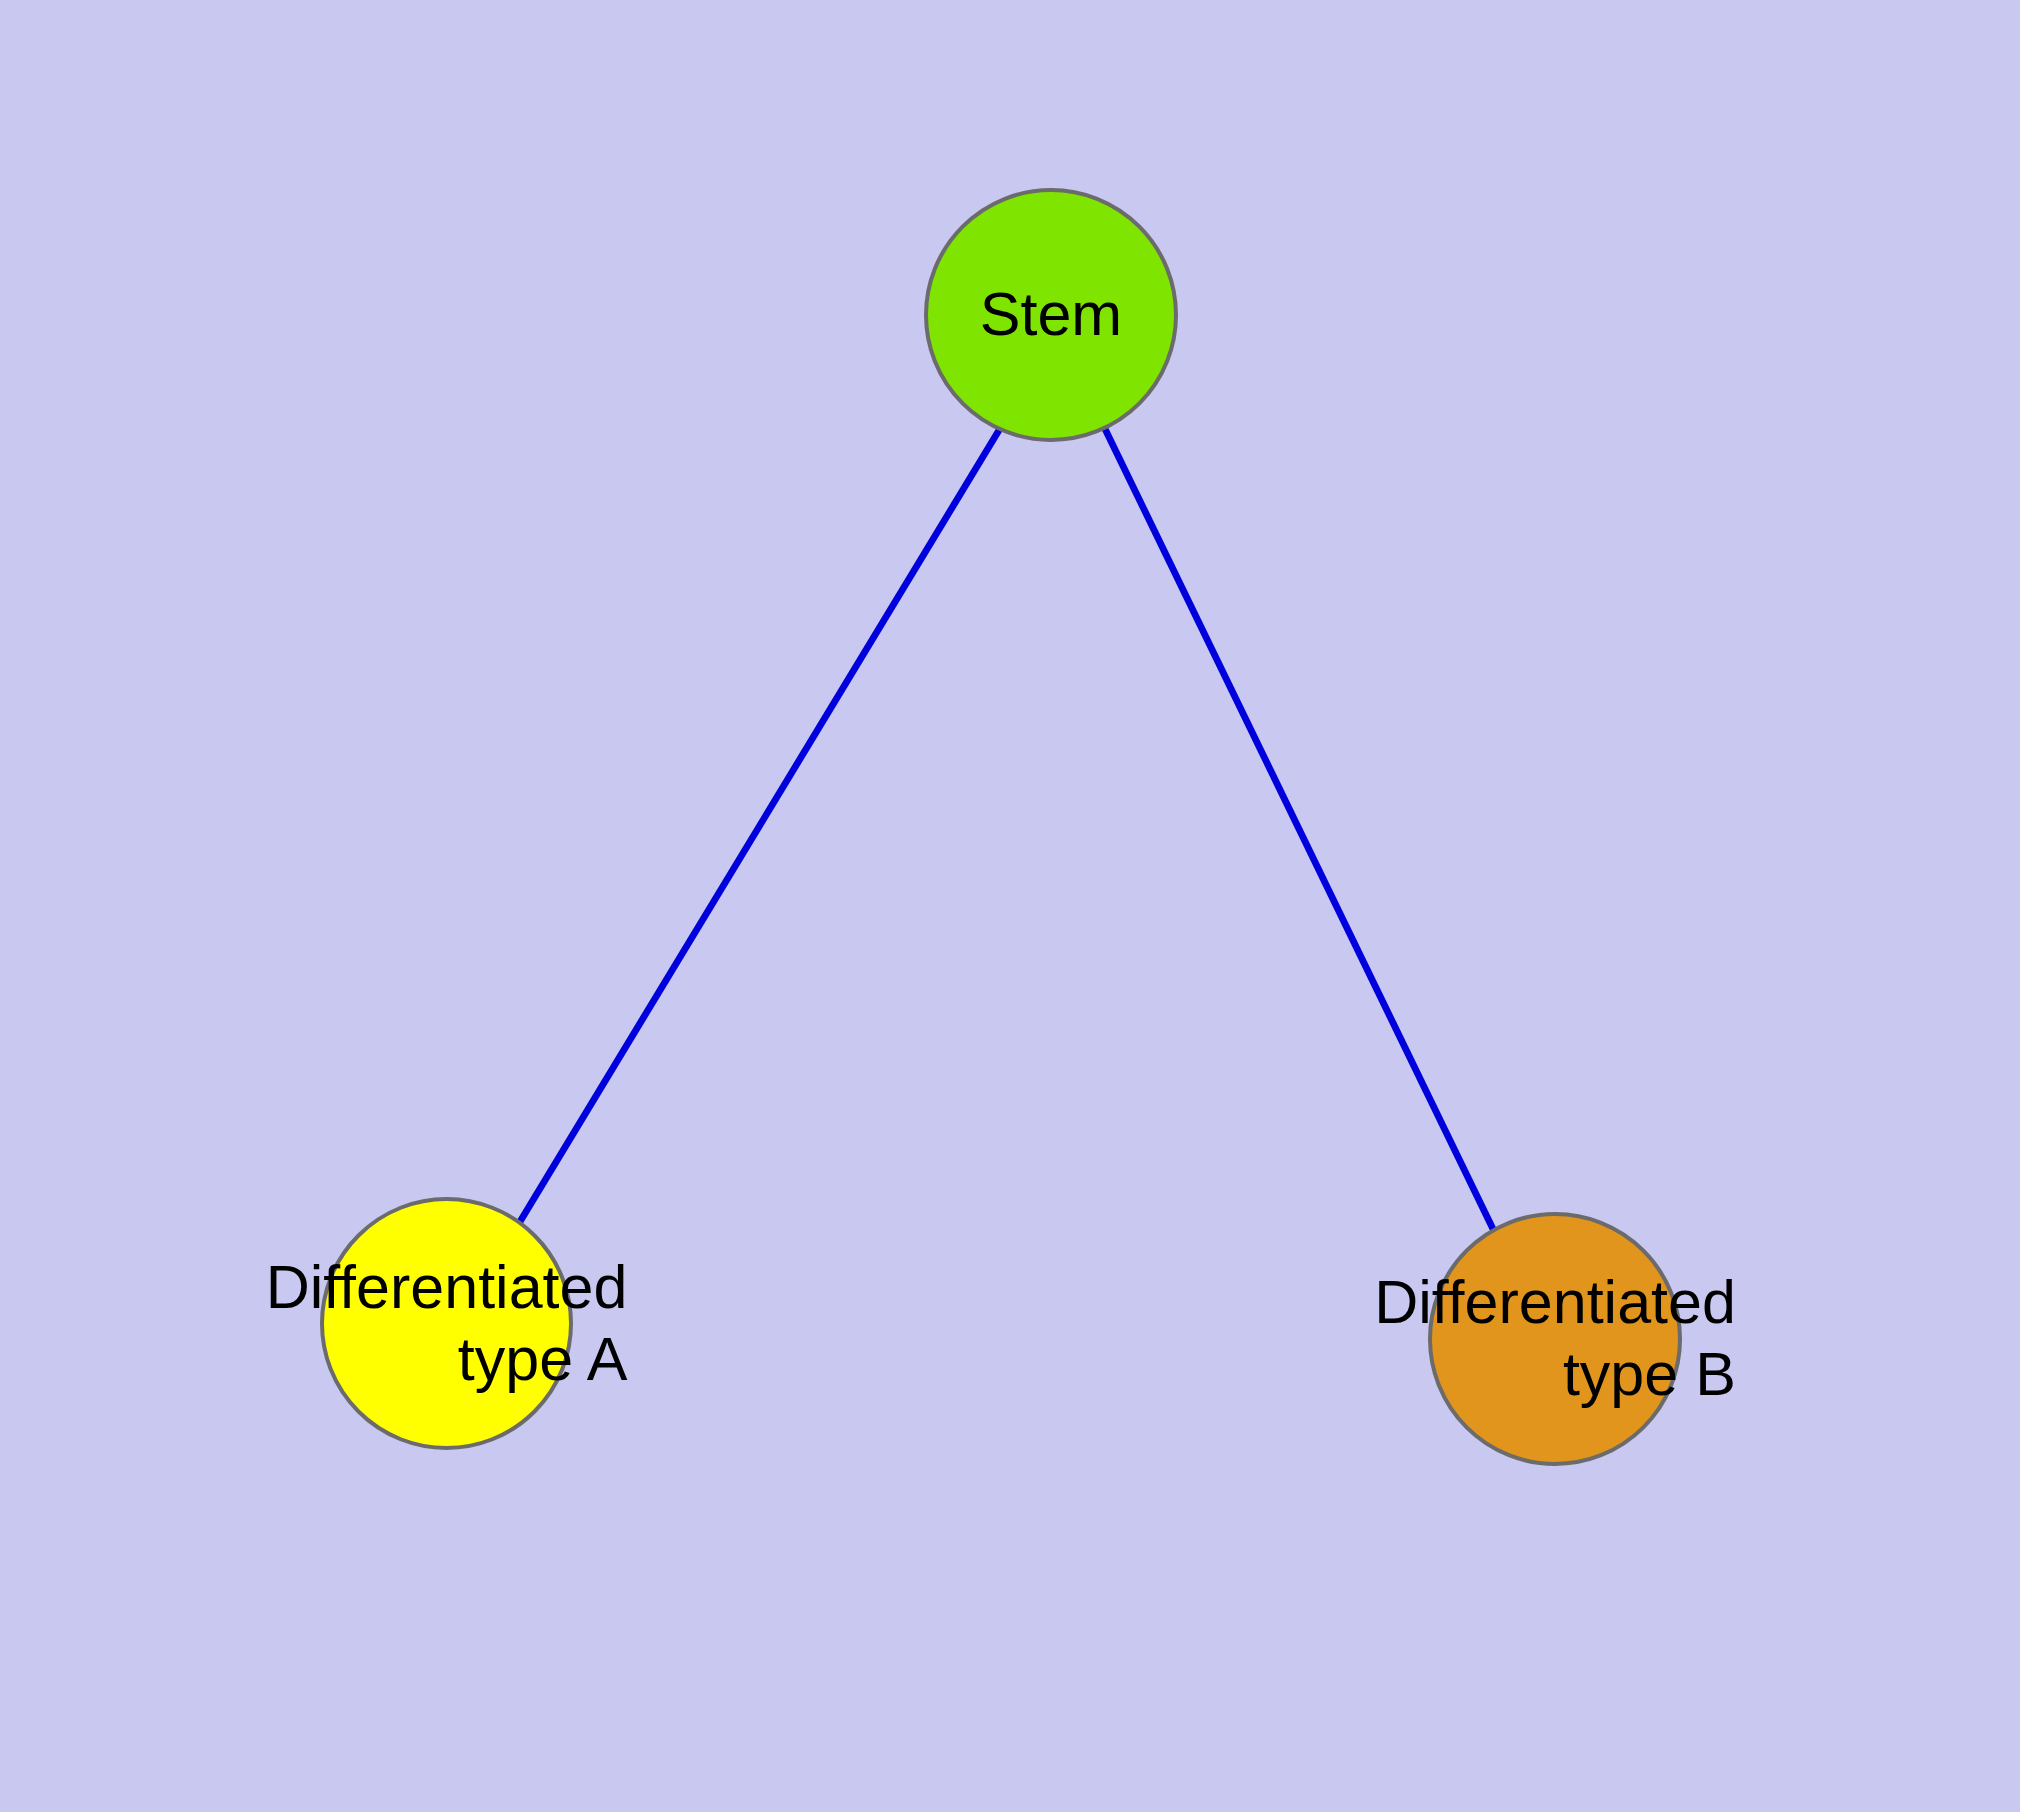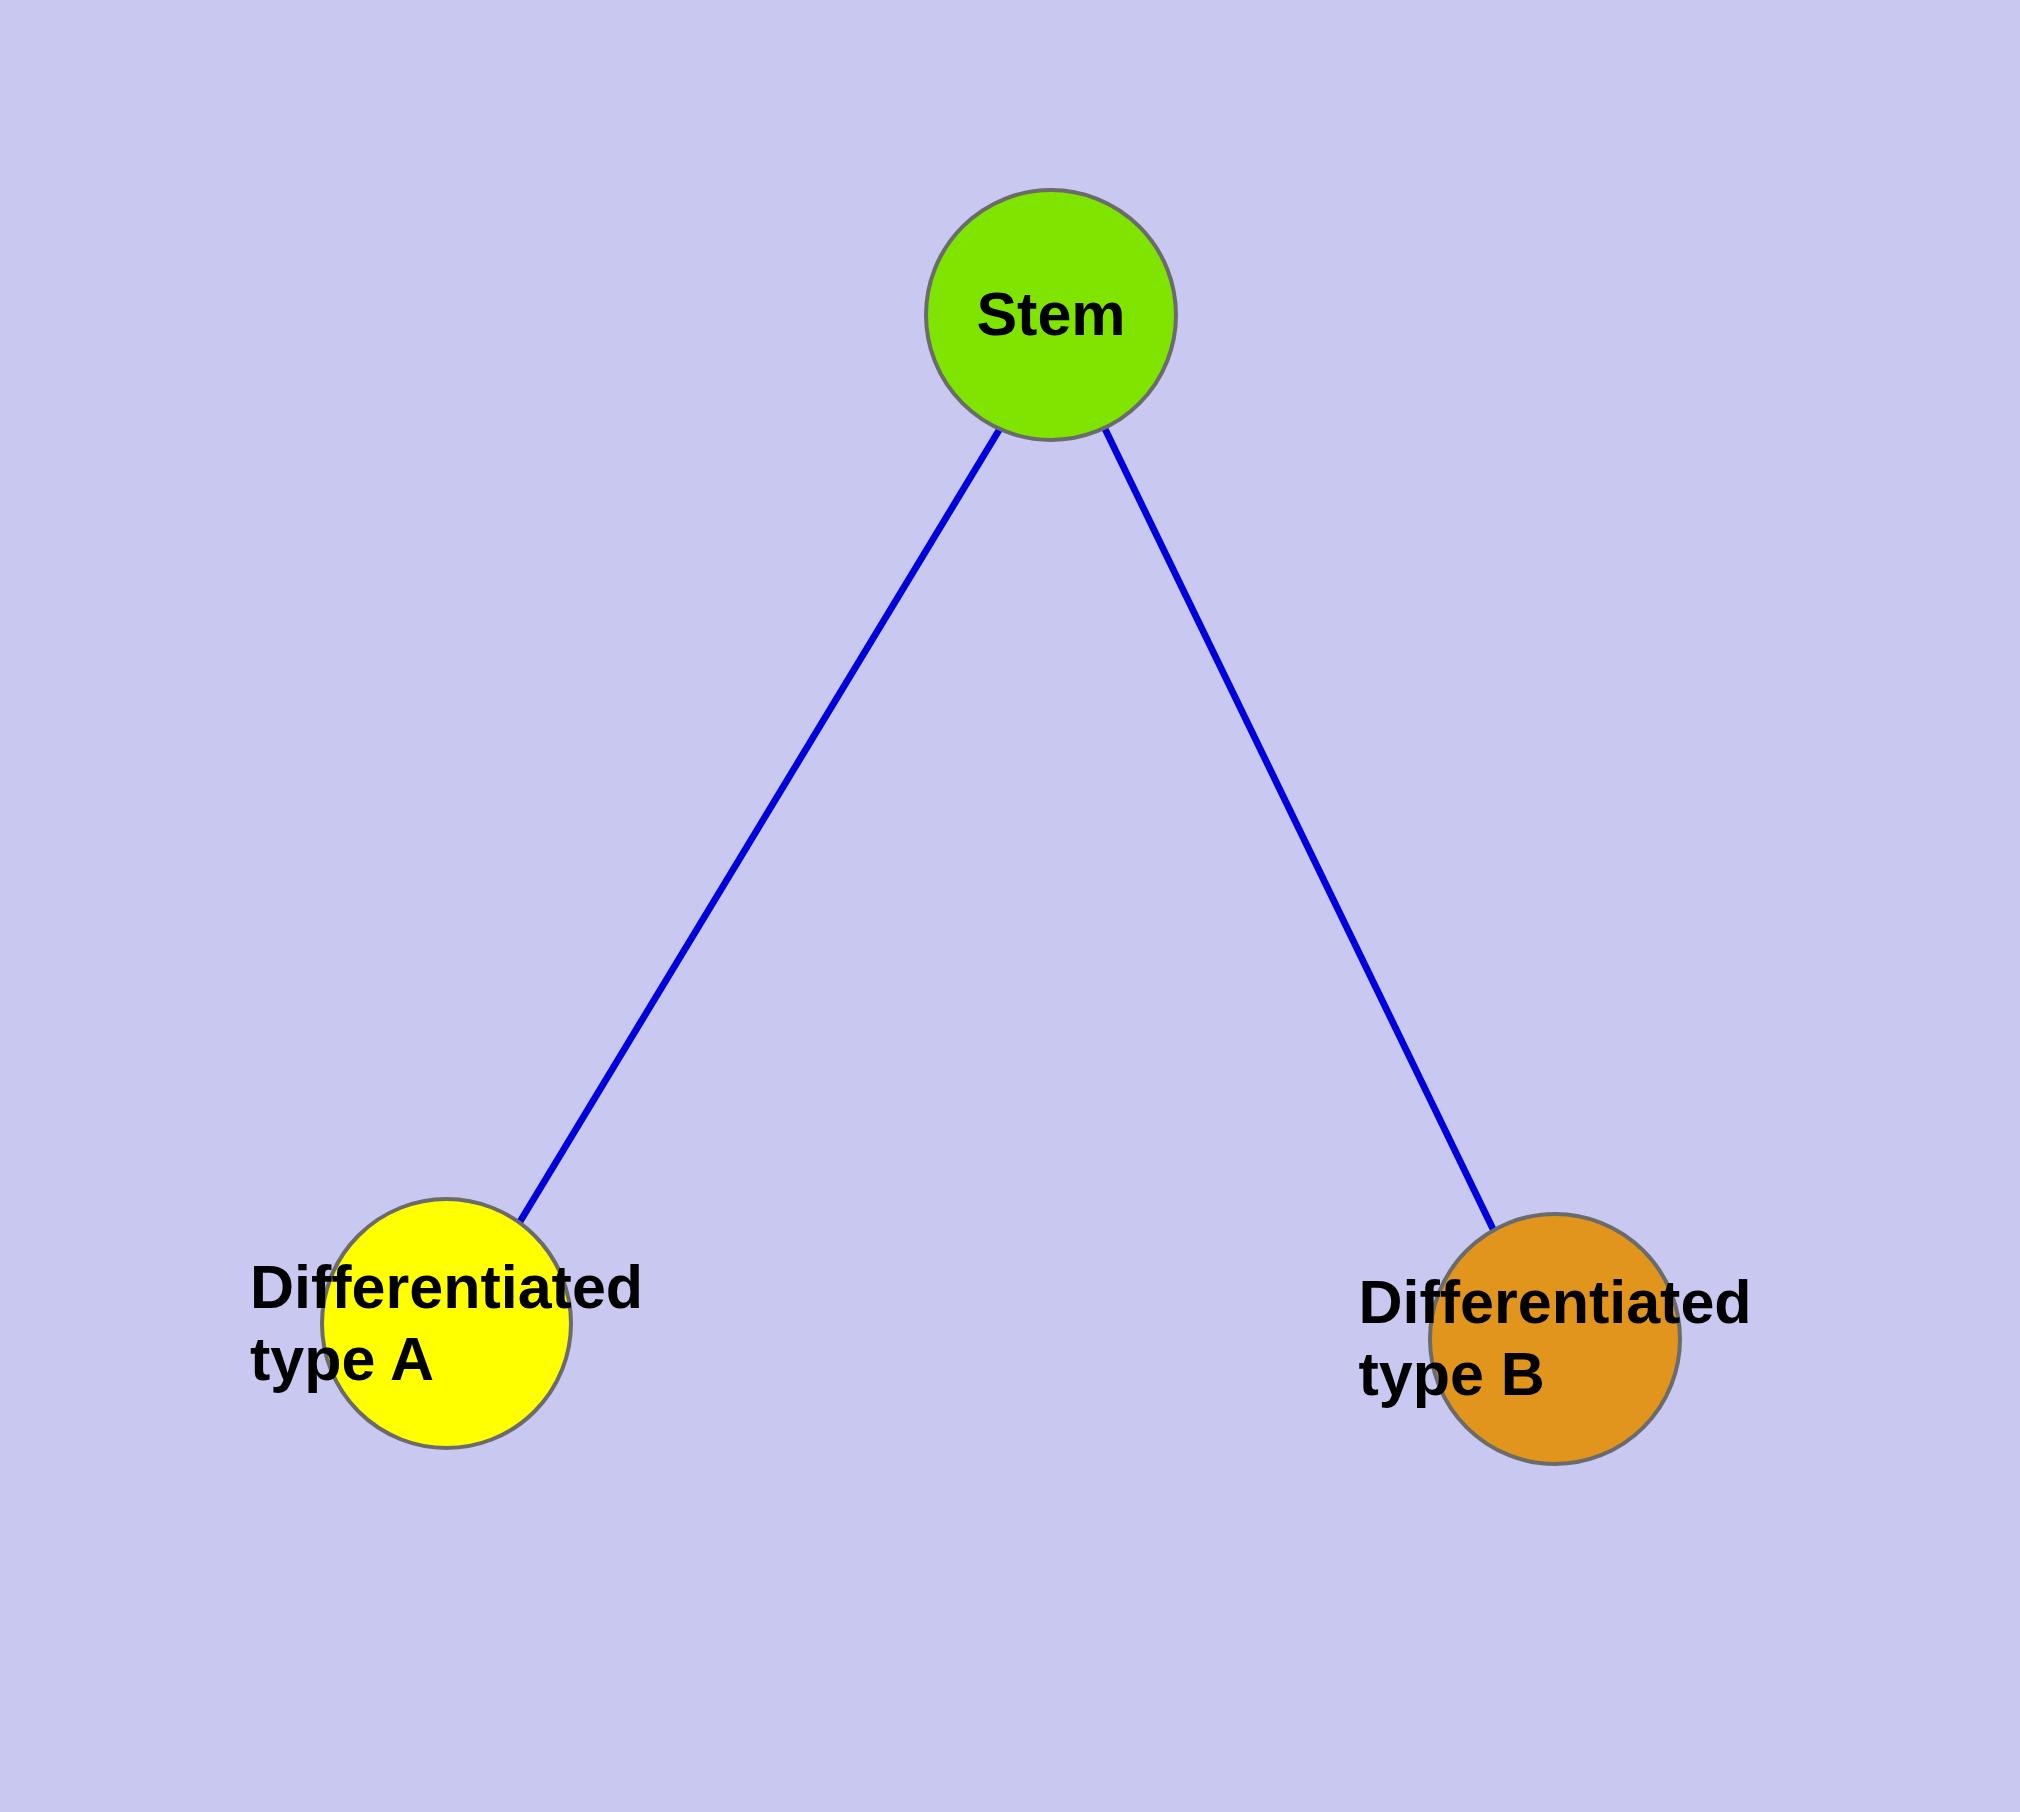--- a/index.html
+++ b/index.html
@@ -26,22 +26,22 @@
     position: absolute;
     border-radius: 50%;
     border: 4.2px solid #6b6b6b;
     display: flex;
     align-items: center;
     justify-content: center;
     box-sizing: border-box;
   }
   .node .label {
     white-space: pre-line;
-    text-align: left;
-    font-weight: bold;
+    text-align: right;
+    font-weight: normal;
     color: #000000;
     font-size: 61px;
     line-height: 1.18;
     width: max-content;
   }
   #node-stem {
     left: 924px;
     top: 188px;
     width: 254px;
     height: 254px;

